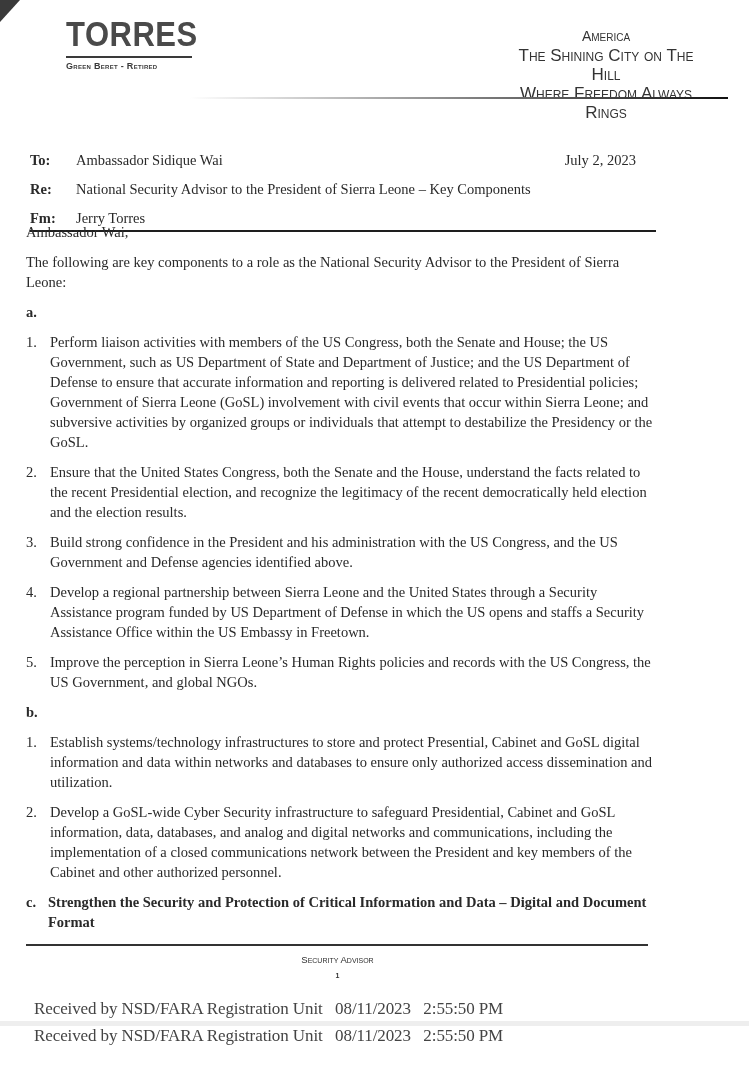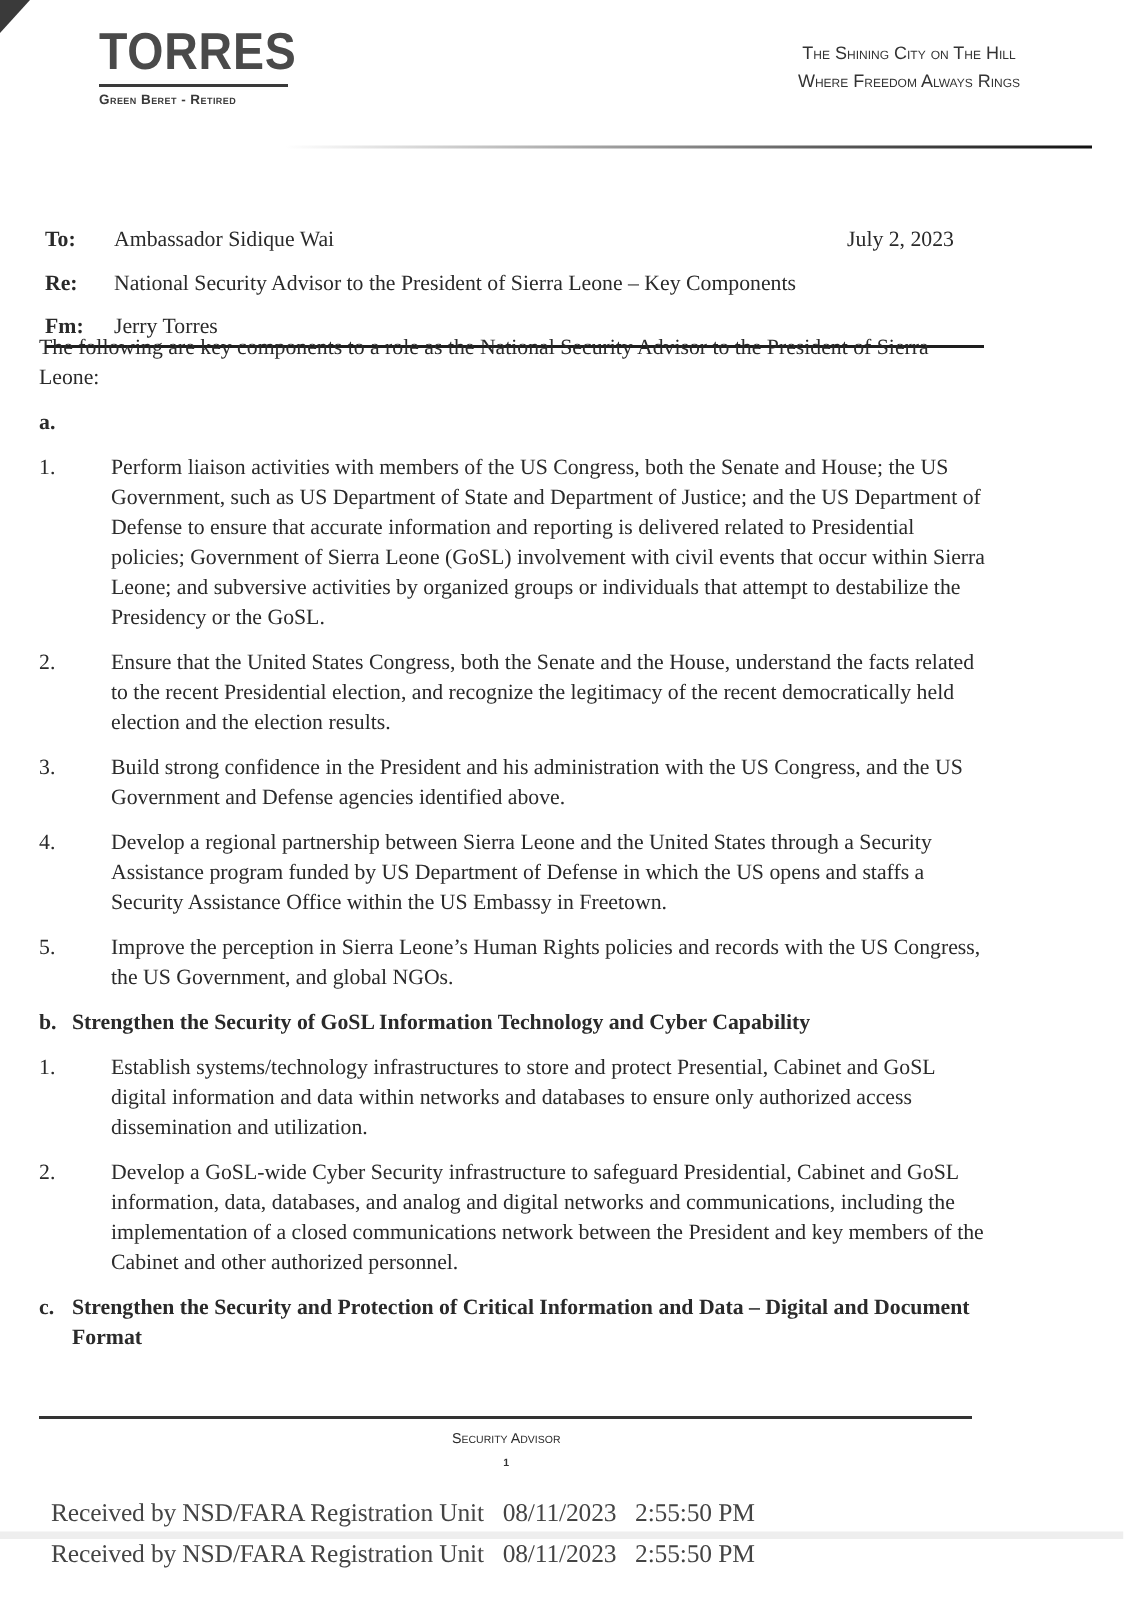--- a/index.html
+++ b/index.html
@@ -22,40 +22,40 @@
     font-family: "Liberation Sans", "DejaVu Sans", sans-serif; font-weight: bold;
     font-size: 9px; color: #3a3a3a; letter-spacing: 0.3px;
     font-variant: small-caps;
   }
   .motto {
     position: absolute; right: 43px; top: 26px; text-align: center; width: 200px;
     font-family: "Liberation Sans", "DejaVu Sans", sans-serif; color: #333;
     font-variant: small-caps;
   }
   .motto .l1 { font-size: 14px; line-height: 20px; }
-  .motto .l2, .motto .l3 { font-size: 12px; line-height: 19px; }
+  .motto .l2, .motto .l3 { font-size: 17px; line-height: 19px; }
   .head-rule {
     position: absolute; left: 190px; width: 538px; top: 97px; height: 2px;
     background: linear-gradient(to right, #ffffff 0%, #cfcfcf 20%, #555 70%, #111 100%);
   }
   .memo { position: absolute; left: 30px; top: 150px; width: 626px; font-size: 14.5px; }
   .memo-row { position: relative; height: 29px; line-height: 20px; }
   .memo-label { position: absolute; left: 0; font-weight: bold; }
   .memo-val { position: absolute; left: 46px; }
   .memo-date { position: absolute; right: 20px; }
   .memo-rule { height: 2px; background: #1e1e1e; margin-top: -7px; }
   .body {
     position: absolute; left: 26px; top: 222px; width: 632px; font-size: 14.5px; line-height: 20px;
   }
   .p { margin: 0 0 10px 0; }
   .sec { font-weight: bold; display: flex; margin-bottom: 10px; }
   .sec .mk { width: 22px; flex: none; }
   .item { display: flex; margin-bottom: 10px; }
   .item .num { width: 24px; flex: none; }
-  .item .txt { flex: 1; margin-left: 24px; }
+  .item .txt { flex: 1; }
   .footer-rule { position: absolute; left: 26px; top: 944px; width: 622px; height: 1.5px; background: #333; }
   .footer-title {
     position: absolute; left: 0; width: 675px; top: 954px; text-align: center;
     font-family: "Liberation Sans", "DejaVu Sans", sans-serif; font-weight: normal; font-size: 9.5px;
     font-variant: small-caps; color: #2d2d2d;
   }
   .footer-page {
     position: absolute; left: 0; width: 675px; top: 972px; text-align: center;
     font-family: "Liberation Sans", "DejaVu Sans", sans-serif; font-weight: bold; font-size: 7px; color: #333;
   }
@@ -72,20 +72,21 @@
 
 <div class="corner"></div>
 
 <div class="brand">
   <div class="brand-name">TORRES</div>
   <div class="brand-rule"></div>
   <div class="brand-sub">Green Beret - Retired</div>
 </div>
 
 <div class="motto">
+  <div class="l1">America</div>
   <div class="l2">The Shining City on The Hill</div>
   <div class="l3">Where Freedom Always Rings</div>
 </div>
 
 <div class="head-rule"></div>
 
 <div class="memo">
   <div class="memo-row">
     <span class="memo-label">To:</span>
     <span class="memo-val">Ambassador Sidique Wai</span>
@@ -96,20 +97,21 @@
     <span class="memo-val">National Security Advisor to the President of Sierra Leone – Key Components</span>
   </div>
   <div class="memo-row">
     <span class="memo-label">Fm:</span>
     <span class="memo-val">Jerry Torres</span>
   </div>
   <div class="memo-rule"></div>
 </div>
 
 <div class="body">
+  <p class="p">Ambassador Wai,</p>
   <p class="p">The following are key components to a role as the National Security Advisor to the President of Sierra Leone:</p>
   <div id="sections">
       <div class="sec">
         <span class="mk">a.</span>
       </div>
       <div class="item">
         <span class="num">1.</span>
         <span class="txt">Perform liaison activities with members of the US Congress, both the Senate and House; the US Government, such as US Department of State and Department of Justice; and the US Department of Defense to ensure that accurate information and reporting is delivered related to Presidential policies; Government of Sierra Leone (GoSL) involvement with civil events that occur within Sierra Leone; and subversive activities by organized groups or individuals that attempt to destabilize the Presidency or the GoSL.</span>
       </div>
       <div class="item">
@@ -123,21 +125,20 @@
       <div class="item">
         <span class="num">4.</span>
         <span class="txt">Develop a regional partnership between Sierra Leone and the United States through a Security Assistance program funded by US Department of Defense in which the US opens and staffs a Security Assistance Office within the US Embassy in Freetown.</span>
       </div>
       <div class="item">
         <span class="num">5.</span>
         <span class="txt">Improve the perception in Sierra Leone’s Human Rights policies and records with the US Congress, the US Government, and global NGOs.</span>
       </div>
       <div class="sec">
         <span class="mk">b.</span>
-        <span>Strengthen the Security of GoSL Information Technology and Cyber Capability</span>
       </div>
       <div class="item">
         <span class="num">1.</span>
         <span class="txt">Establish systems/technology infrastructures to store and protect Presential, Cabinet and GoSL digital information and data within networks and databases to ensure only authorized access dissemination and utilization.</span>
       </div>
       <div class="item">
         <span class="num">2.</span>
         <span class="txt">Develop a GoSL-wide Cyber Security infrastructure to safeguard Presidential, Cabinet and GoSL information, data, databases, and analog and digital networks and communications, including the implementation of a closed communications network between the President and key members of the Cabinet and other authorized personnel.</span>
       </div>
       <div class="sec">

